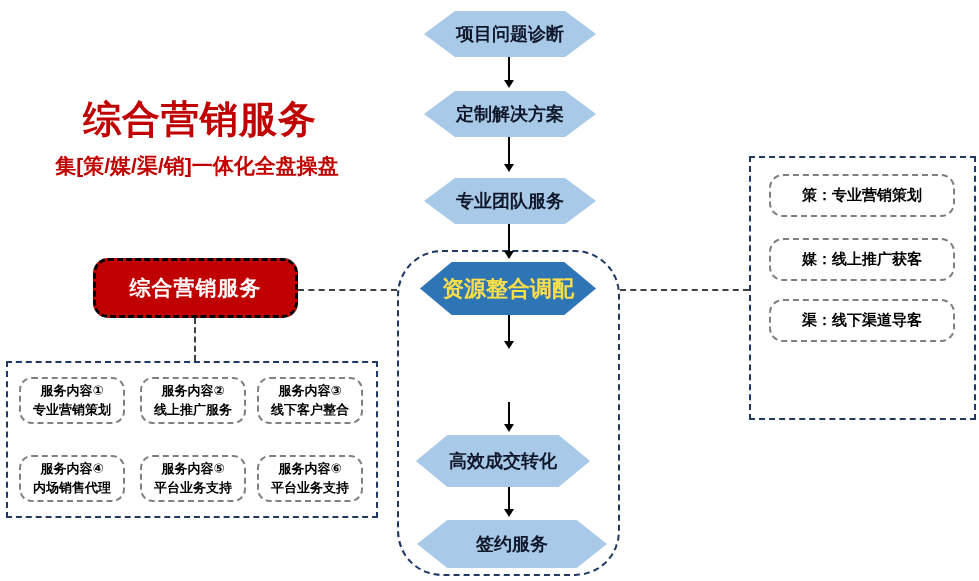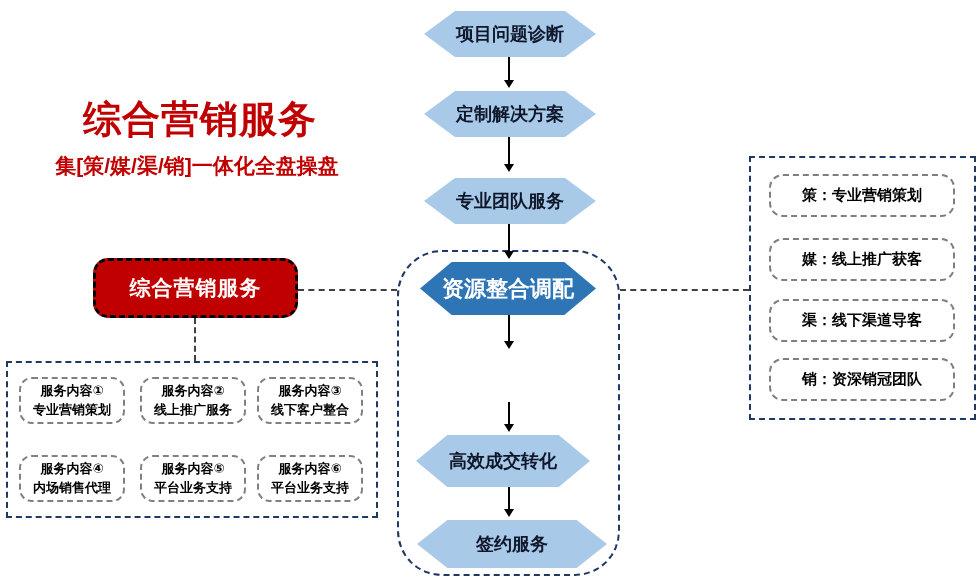--- a/index.html
+++ b/index.html
@@ -51,21 +51,21 @@
   .hex {
     position: absolute;
     display: flex; align-items: center; justify-content: center;
     background: #A9C9E9;
     color: #0f172a;
     font-size: 18px;
     font-weight: bold;
     clip-path: polygon(0% 50%, 18% 0%, 82% 0%, 100% 50%, 82% 100%, 18% 100%);
     white-space: nowrap;
   }
-  .hex.dark { background: #2E75B6; color: #ffffff; font-size: 22px; }
+  .hex.dark { background: #2E75B6; color: #fde047; font-size: 22px; }
 
   .hex-1 { left: 424px; top: 11px;  width: 172px; height: 46px; }
   .hex-2 { left: 424px; top: 91px;  width: 172px; height: 46px; }
   .hex-3 { left: 424px; top: 178px; width: 172px; height: 46px; }
   .hex-4 { left: 420px; top: 262px; width: 176px; height: 53px; }
   .hex-5 { left: 415px; top: 352px; width: 190px; height: 50px; clip-path: polygon(0% 50%, 16% 0%, 84% 0%, 100% 50%, 84% 100%, 16% 100%); }
   .hex-6 { left: 416px; top: 435px; width: 174px; height: 52px; }
   .hex-7 { left: 417px; top: 520px; width: 190px; height: 48px; clip-path: polygon(0% 50%, 16% 0%, 84% 0%, 100% 50%, 84% 100%, 16% 100%); }
 
   
@@ -207,15 +207,14 @@
     <span>平台业务支持</span>
   </div>
   <div class="service-box sb-6">
     <span>服务内容⑥</span>
     <span>平台业务支持</span>
   </div>
 
   <div class="legend-box lb-1">策：专业营销策划</div>
   <div class="legend-box lb-2">媒：线上推广获客</div>
   <div class="legend-box lb-3">渠：线下渠道导客</div>
-  <div class="legend-box lb-4">销：资深销冠团队</div>
 
 </div>
 
 </body></html>

